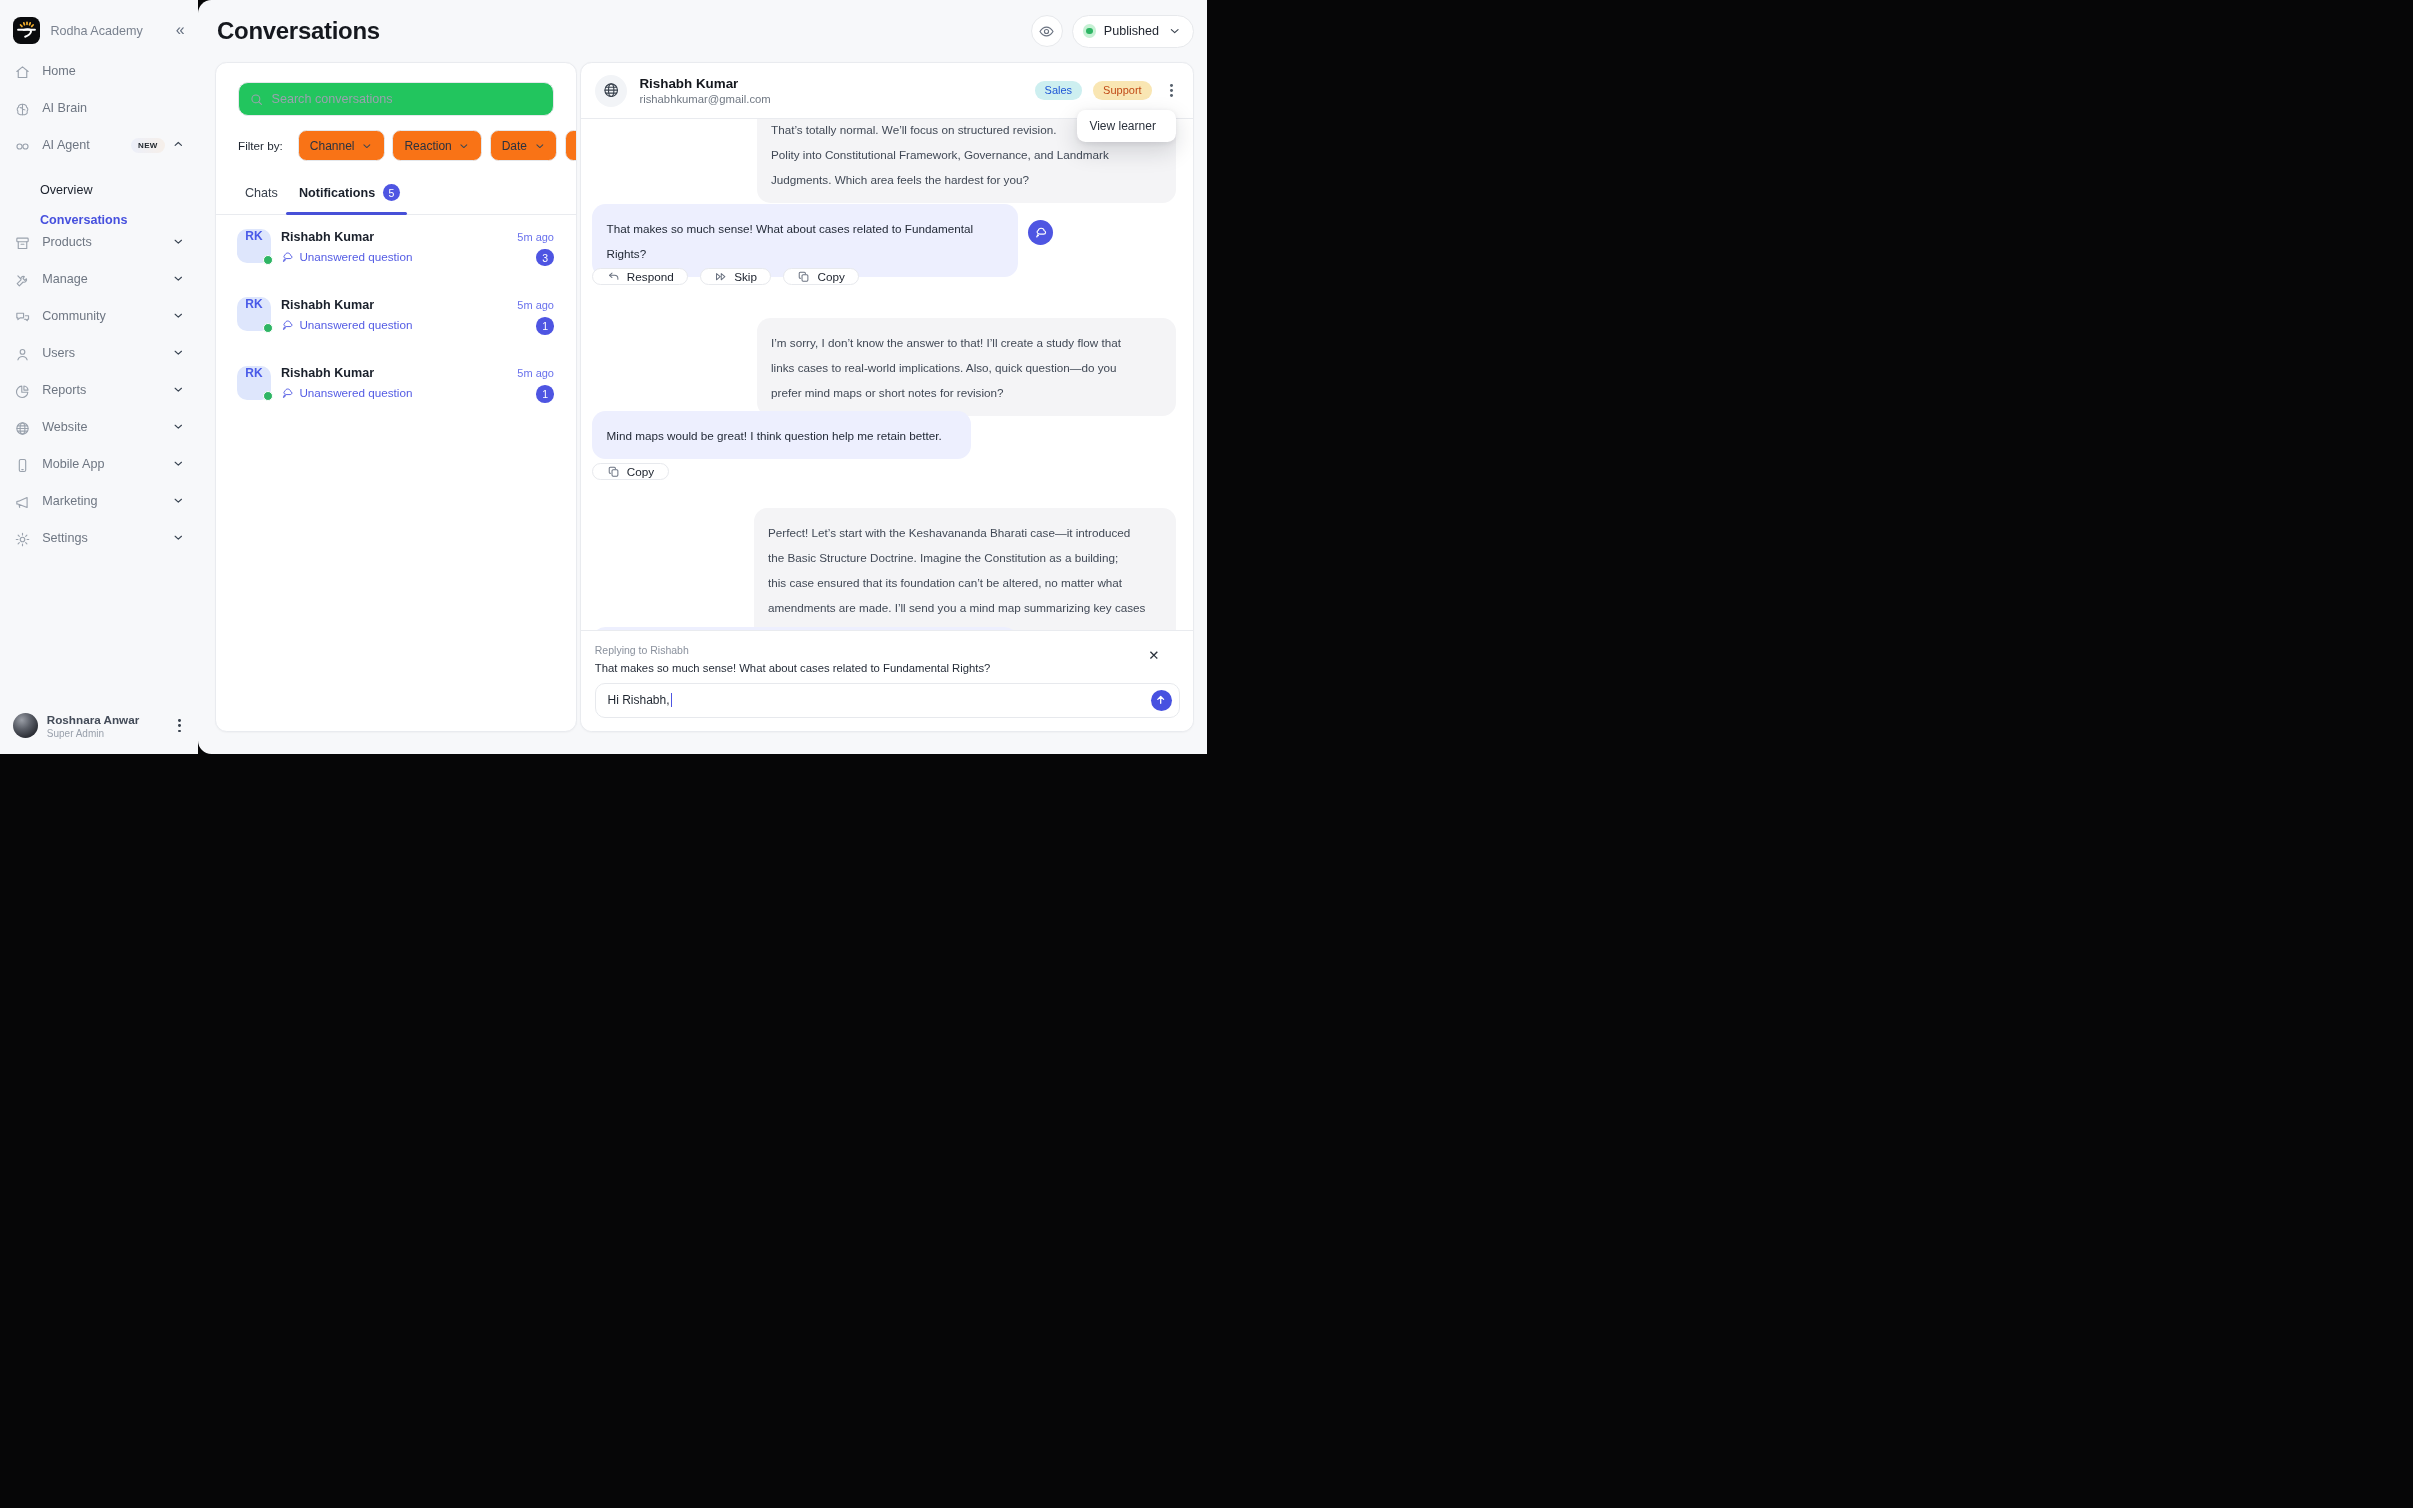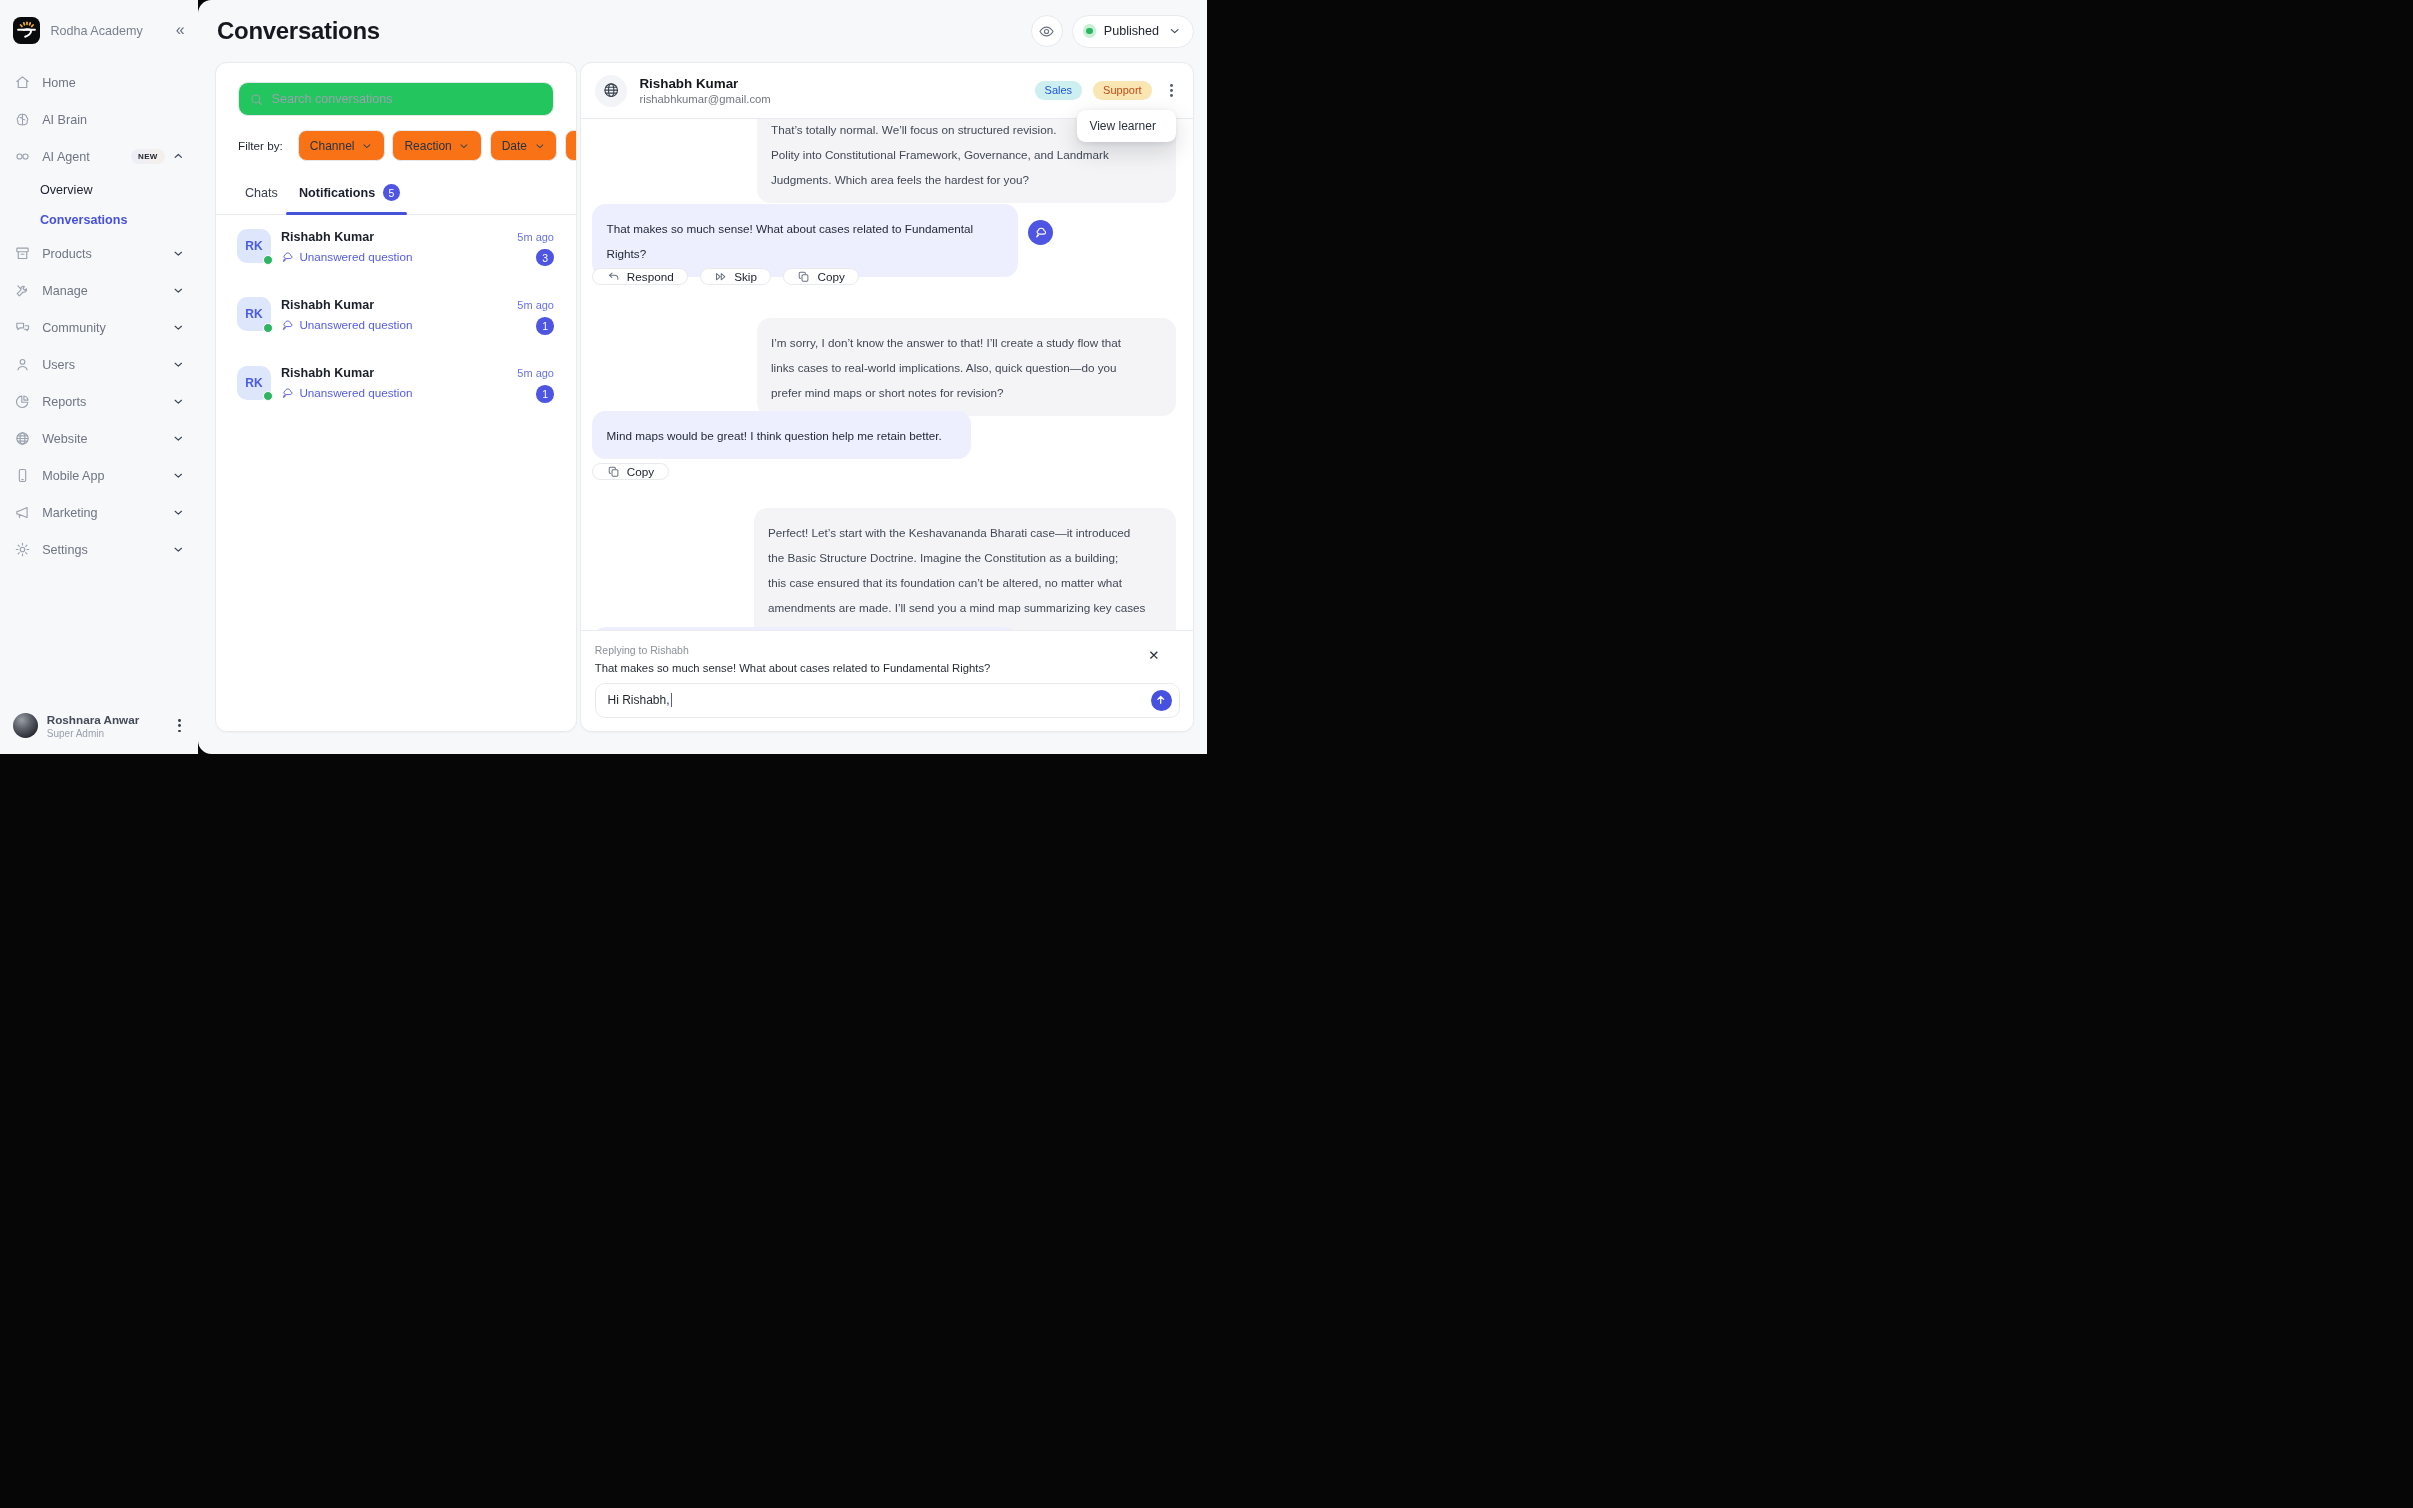--- a/index.html
+++ b/index.html
@@ -11,21 +11,21 @@
     -webkit-font-smoothing:antialiased;
   }
   svg { display:block; }
 
   
   .sidebar { width:198px; min-width:198px; background:#F7F8FA; display:flex; flex-direction:column; position:relative; z-index:3; }
   .brand { display:flex; align-items:center; padding:17px 13.4px 0 13.4px; }
   .brand-name { margin-left:10px; font-size:12.6px; color:#7A828F; font-weight:500; }
   .collapse { margin-left:auto; color:#667080; font-size:16px; line-height:1; cursor:pointer; padding-bottom:1.7px; }
   .nav { margin-top:20px; }
-  .nav-item { height:37px; display:flex; align-items:center; padding:0 13.4px 0 14.2px; cursor:pointer; }
+  .nav-item { height:37px; display:flex; align-items:flex-start; padding:0 13.4px 0 14.2px; cursor:pointer; }
   .nav-item .ic { width:17px; height:17px; color:#9AA2AD; }
   .nav-item .lbl { margin-left:11px; font-size:12.6px; color:#6E7682; font-weight:500; }
   .nav-item .chev { margin-left:auto; color:#3A4553; }
   .new-pill { margin-left:auto; font-size:8px; font-weight:700; letter-spacing:0.4px; color:#23292F;
     background:linear-gradient(90deg,#ECEFF9,#F6EFE9); border-radius:7.5px; padding:3.4px 6.7px 2.5px; }
   .new-pill + .chev { margin-left:7.5px; }
   .sub-item { height:30px; display:flex; align-items:center; padding-left:40px; font-size:12.6px; cursor:pointer; }
   .sub-item.plain { color:#1B212C; font-weight:500; }
   .sub-item.active { color:#4650DE; font-weight:600; }
   .side-footer { margin-top:auto; display:flex; align-items:center; padding:0 13.4px 15px 13.4px; }
@@ -70,21 +70,21 @@
     padding:0 0 12.6px 29px; }
   .tab { font-size:12.6px; cursor:pointer; display:flex; align-items:center; }
   .tab.inactive { color:#39414D; font-weight:500; }
   .tab.active { color:#1A202B; font-weight:600; }
   .tab-badge { width:17.6px; height:17.6px; border-radius:50%; background:#4E55E2; color:#fff; font-size:10.5px;
     display:flex; align-items:center; justify-content:center; margin-left:7.5px; font-weight:500; }
   .tab-underline { position:absolute; left:70px; bottom:-0.8px; width:121px; height:2.5px; background:#4750D8; border-radius:1.7px; }
   .notif-list { margin-top:14.2px; }
   .notif-item { display:flex; padding:0 22px 0 21px; margin-bottom:31px; cursor:pointer; }
   .n-avatar { width:34px; height:34px; border-radius:10px; background:#DEE6FC; color:#4A5BE8; font-weight:700;
-    font-size:12px; display:flex; align-items:center; justify-content:center; position:relative; flex:none; }
+    font-size:12px; display:flex; align-items:flex-start; justify-content:center; position:relative; flex:none; }
   .n-avatar .odot { position:absolute; right:-1.7px; bottom:-1.7px; width:10px; height:10px; border-radius:50%;
     background:#2EB564; border:1.7px solid #fff; }
   .n-body { margin-left:10px; }
   .n-name { font-size:12.6px; font-weight:600; color:#1A202B; margin-top:0.8px; }
   .n-status { display:flex; align-items:center; gap:5px; margin-top:5.9px; color:#545CE4; font-size:11.7px; }
   .n-right { margin-left:auto; display:flex; flex-direction:column; align-items:flex-end; }
   .n-time { font-size:11px; color:#6971EC; margin-top:1.7px; }
   .n-count { width:17.6px; height:17.6px; border-radius:50%; background:#4E55E2; color:#fff; font-size:10.5px;
     display:flex; align-items:center; justify-content:center; margin-top:5.9px; font-weight:500; }
 

